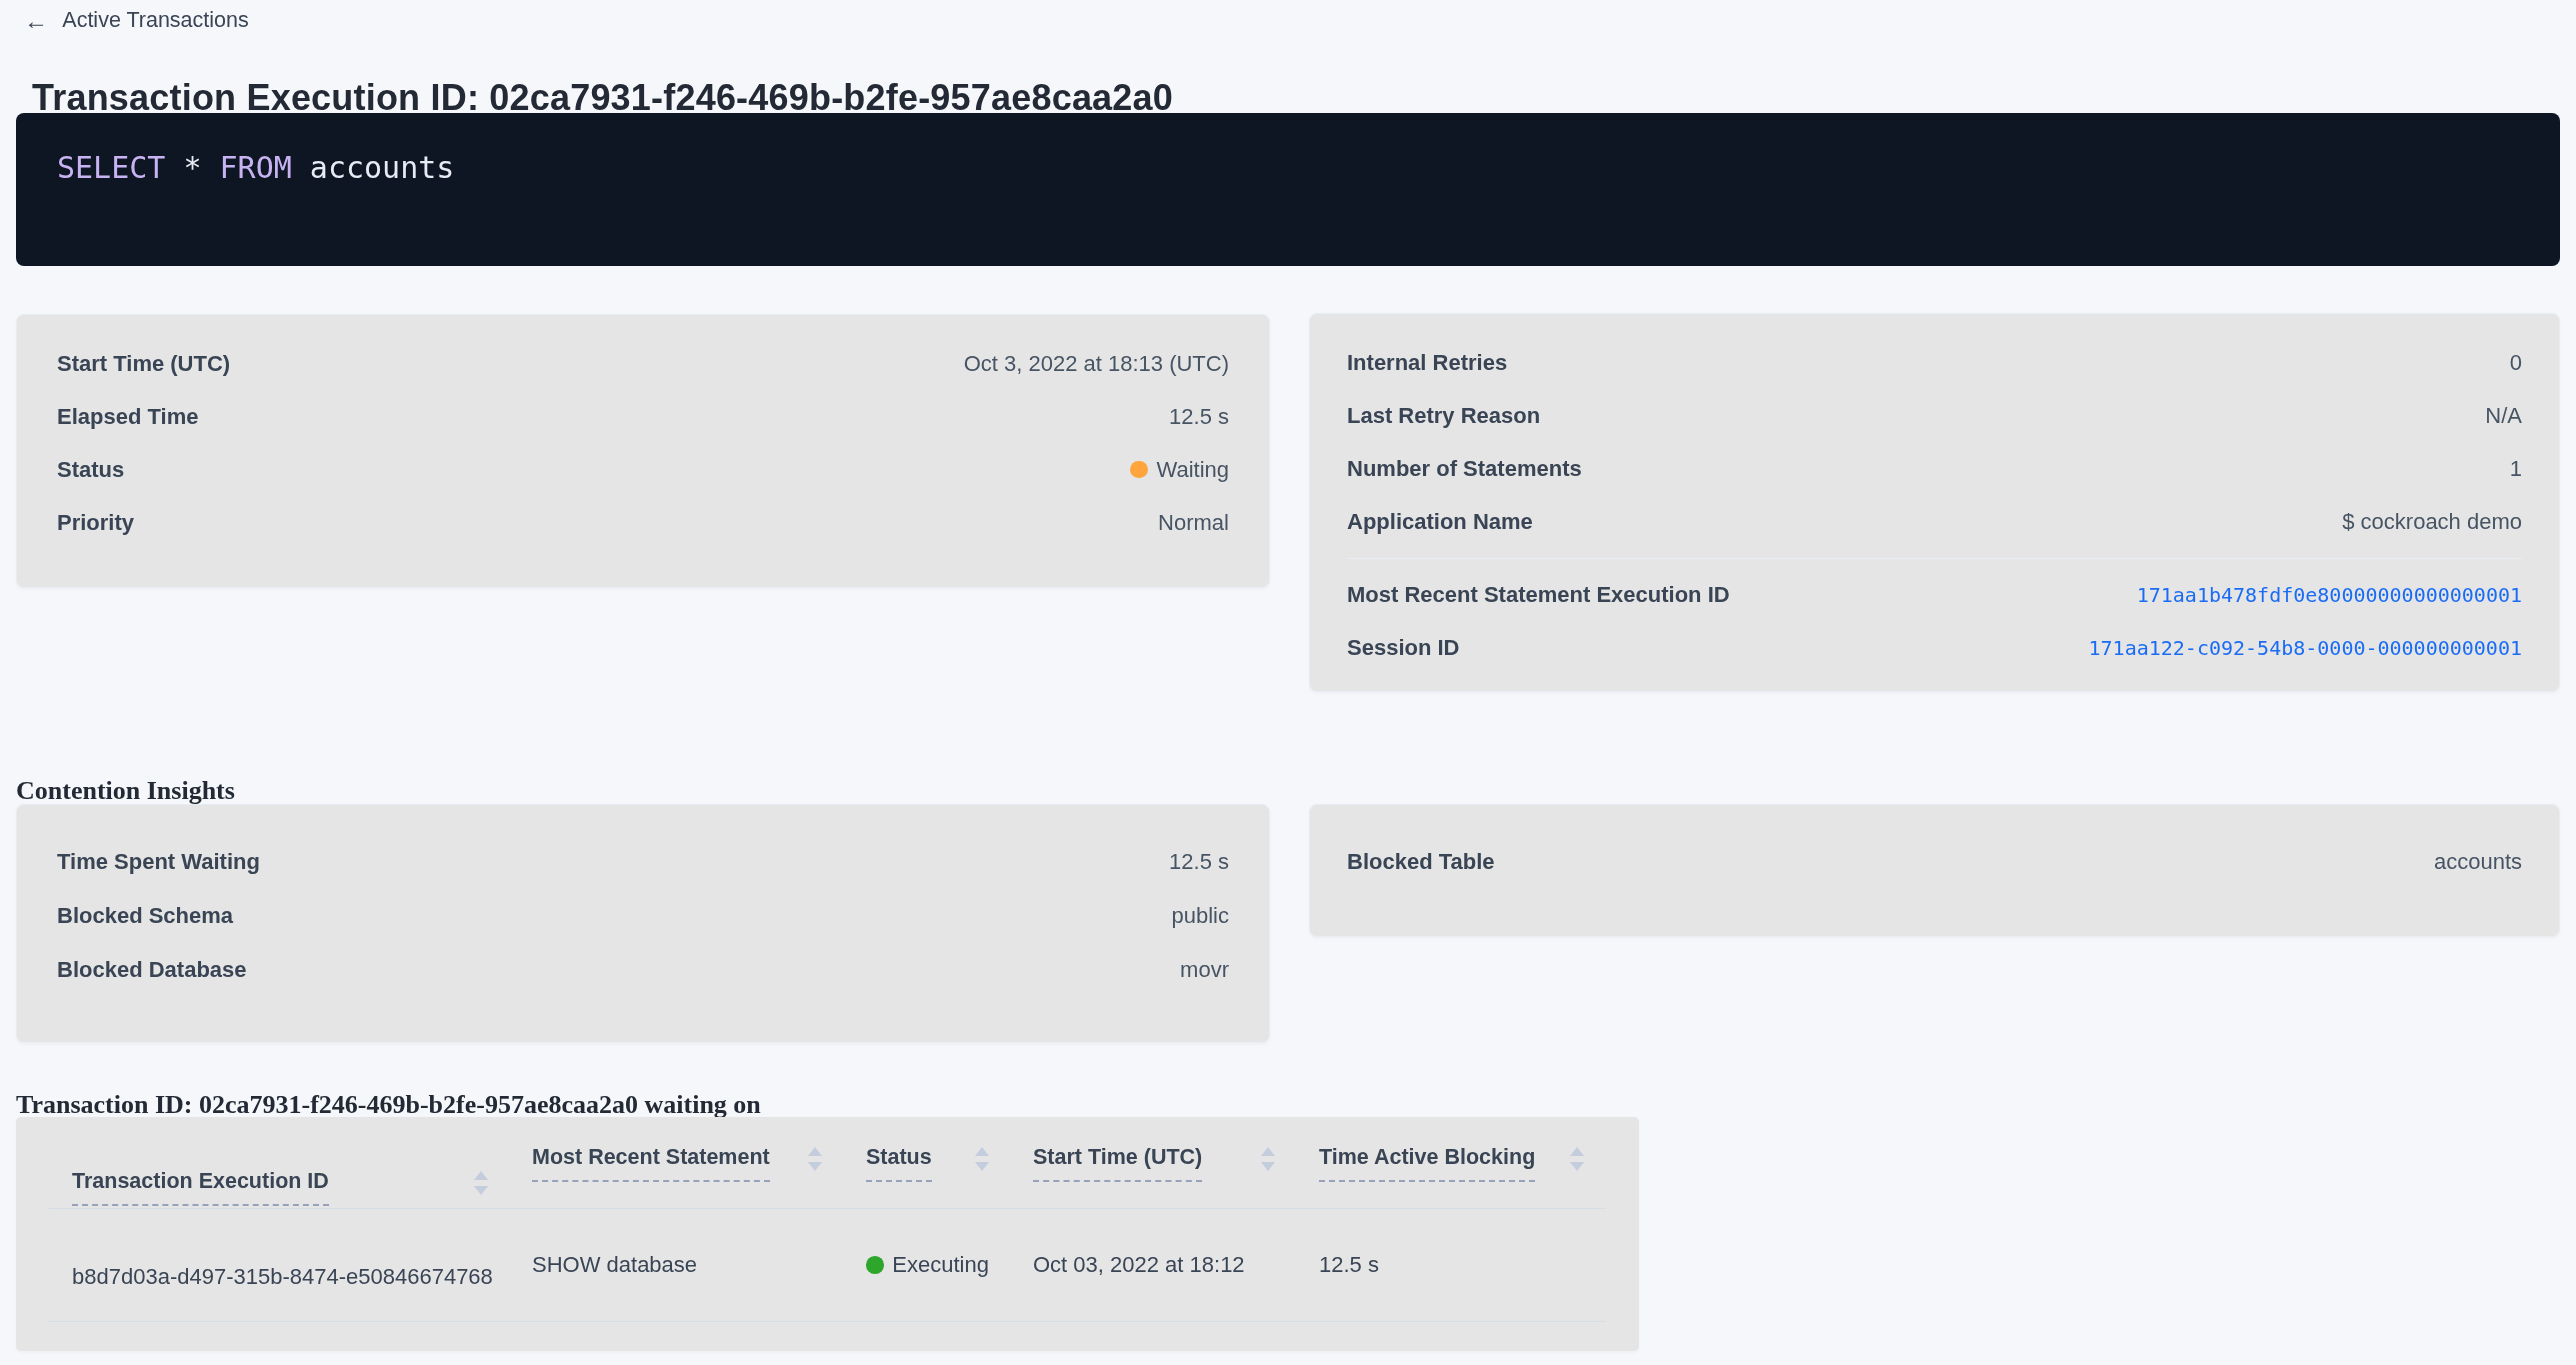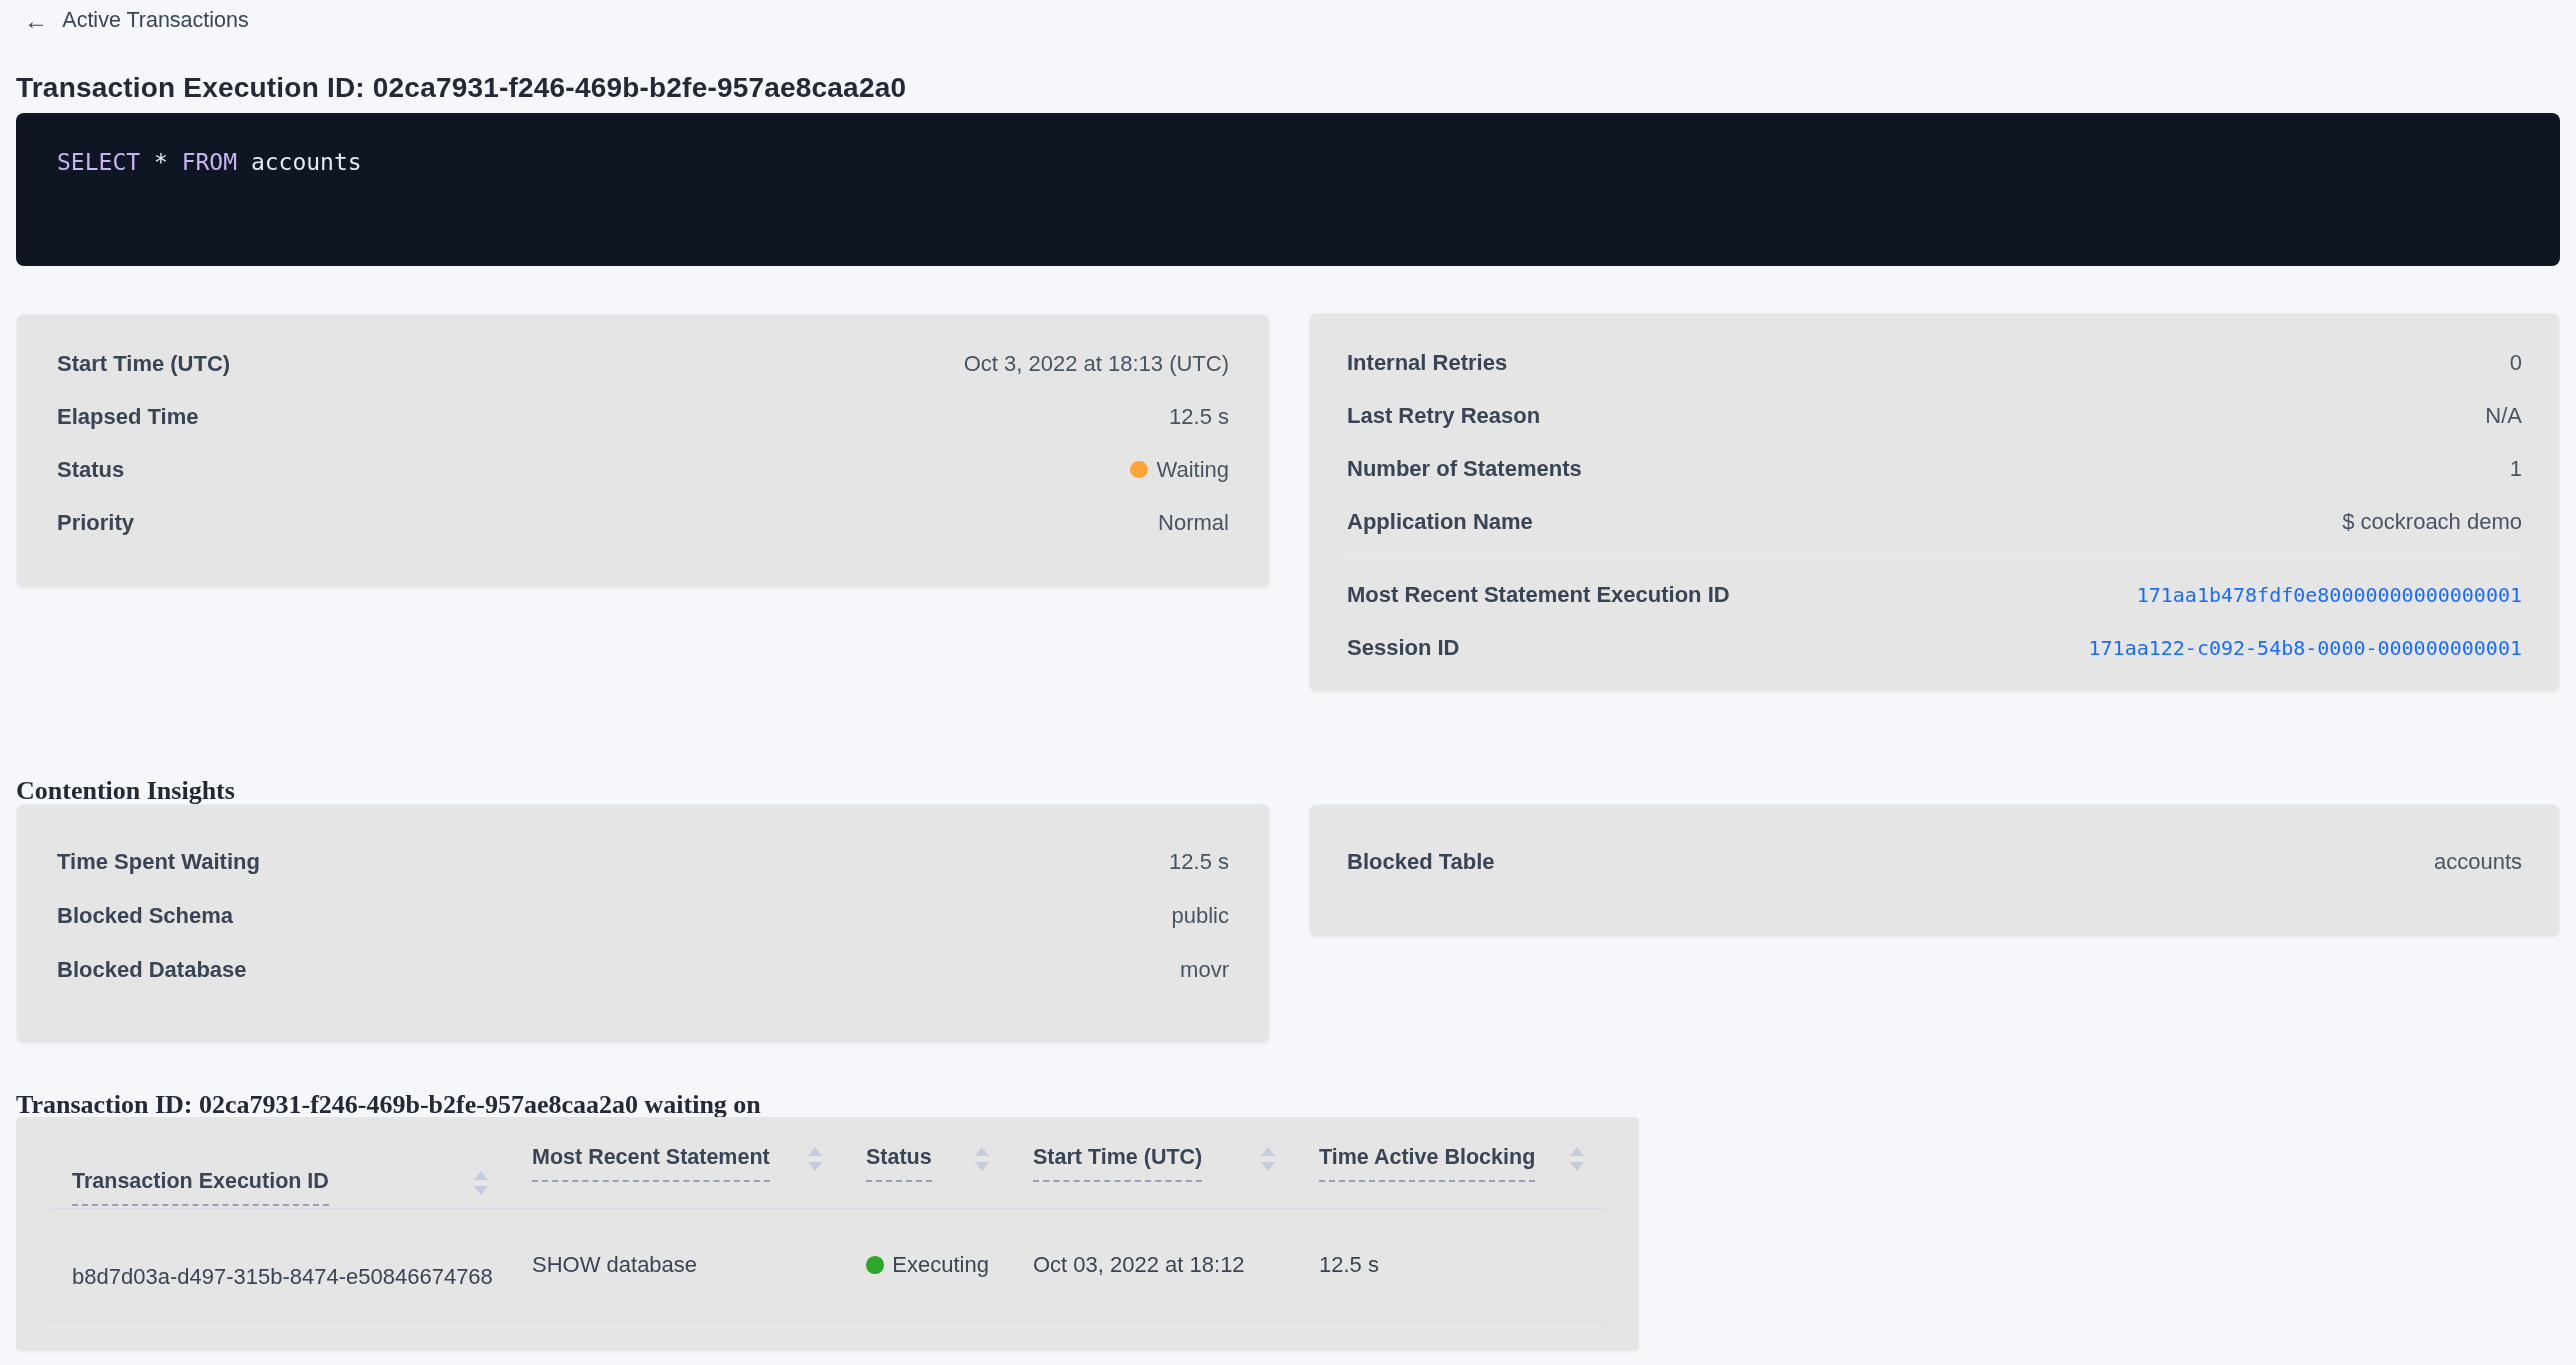--- a/index.html
+++ b/index.html
@@ -14,34 +14,34 @@
   }
 
   
   .back-link {
     position: absolute; top: 8px; left: 24px;
     display: flex; align-items: center; gap: 14.3px;
     font-size: 21.5px; color: #394455; cursor: pointer;
   }
   .back-arrow { font-size: 24px; line-height: 1; color: #394455; }
   .page-title {
-    position: absolute; top: 53px; left: 16px;
-    font-size: 28px; font-weight: 700; color: #232a35;
+    position: absolute; top: 53px; left: 32px;
+    font-size: 36px; font-weight: 700; color: #232a35;
     letter-spacing: 0.2px;
   }
 
   
   .sql-box {
     position: absolute; left: 16px; top: 113px;
     width: 2544px; height: 153px;
     background: #0e1523;
     border-radius: 8px;
     padding: 35px 41px;
     font-family: "DejaVu Sans Mono", monospace;
-    font-size: 23px; line-height: 1.3;
+    font-size: 30px; line-height: 1.3;
     color: #e7ecf4;
     white-space: pre;
   }
   .sql-kw { color: #c8b3f2; }
 
   
   .card {
     position: absolute;
     background: #e5e5e5;
     border: 1.6px solid #e8edf3;

